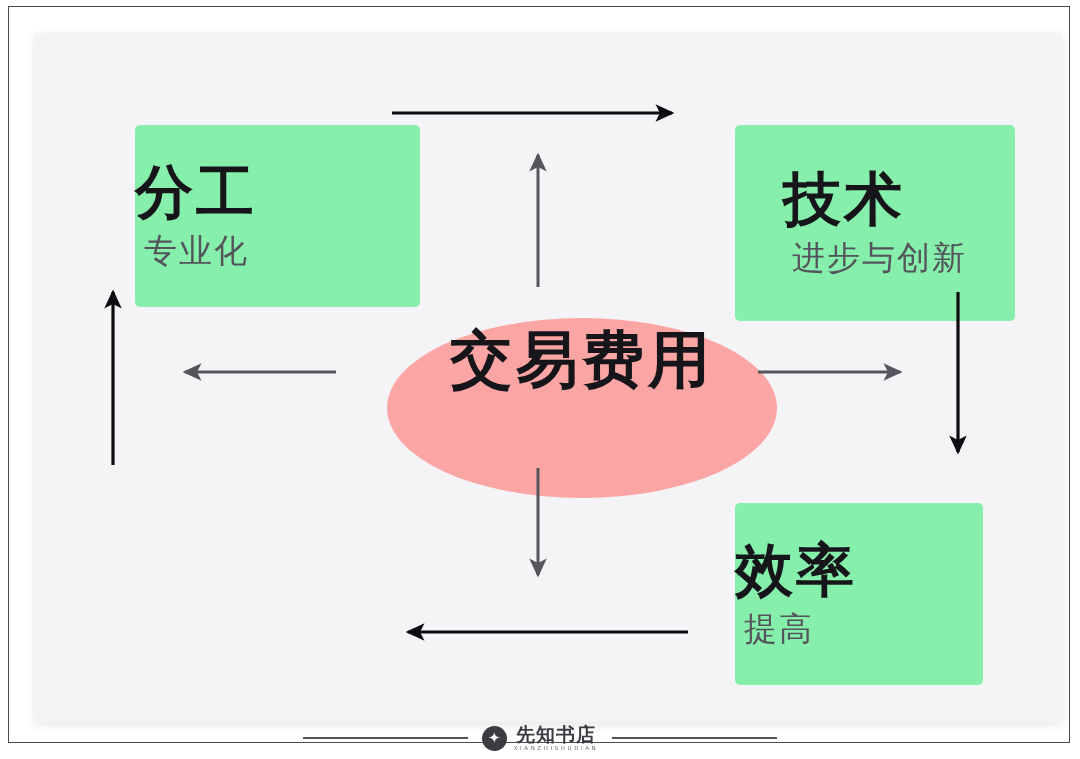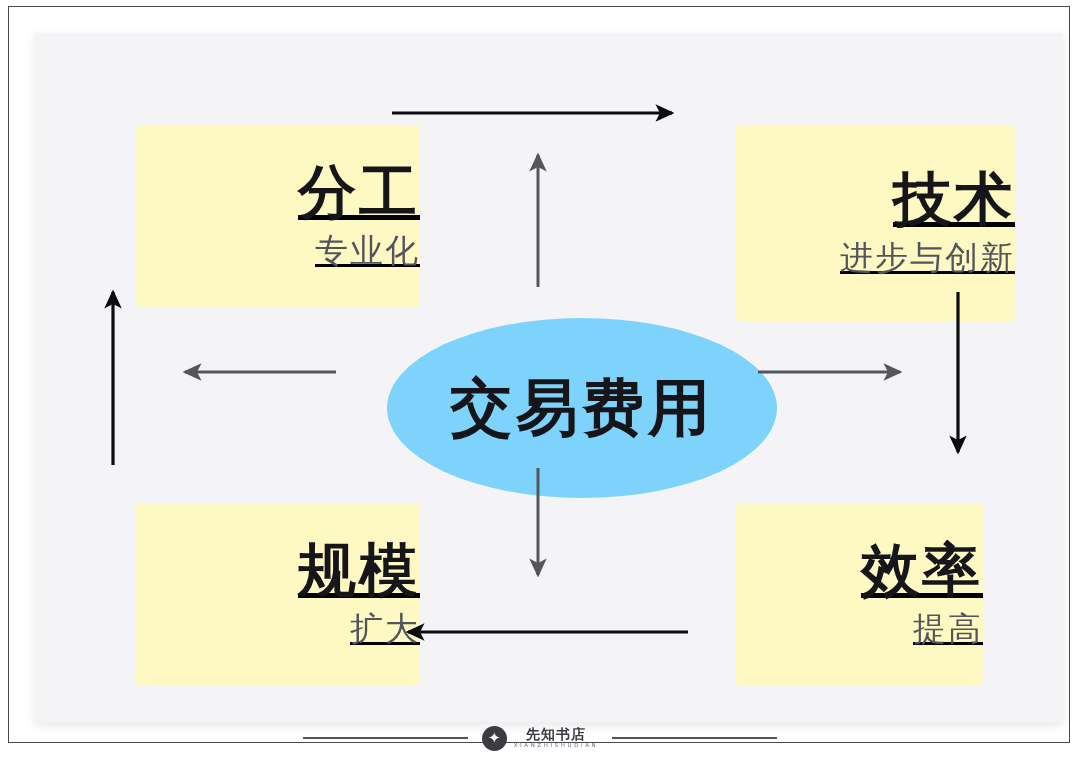--- a/index.html
+++ b/index.html
@@ -34,62 +34,60 @@
     width: 1028px;
     height: 689px;
     background: #f4f4f6;
     box-shadow: 0 3px 10px rgba(0,0,0,0.10);
     box-sizing: border-box;
   }
 
   
   .concept-box {
     position: absolute;
-    background: #fef9c3;
+    background: #86efac;
     border-radius: 5px;
     display: flex;
     flex-direction: column;
-    align-items: flex-end;
+    align-items: flex-start;
     justify-content: center;
     box-sizing: border-box;
-    text-decoration: underline;
   }
   .concept-title {
     font-size: 58px;
     font-weight: 700;
     color: #16161a;
     letter-spacing: 3px;
     line-height: 1.05;
   }
   .concept-sub {
     font-size: 33px;
     font-weight: 400;
     color: #54545c;
     letter-spacing: 2px;
     margin-top: 10px;
     line-height: 1.1;
     margin-left: 9px;
   }
 
   #box-division   { left: 100px; top: 92px;  width: 285px; height: 182px; }
-  #box-technology { left: 700px; top: 92px;  width: 280px; height: 196px; }
+  #box-technology { left: 700px; top: 92px;  width: 280px; height: 196px; padding-left: 48px; }
   #box-scale      { left: 100px; top: 470px; width: 285px; height: 182px; }
   #box-efficiency { left: 700px; top: 470px; width: 248px; height: 182px; }
 
   
   #center-node {
     position: absolute;
     left: 352px;
     top: 285px;
     width: 390px;
     height: 180px;
-    background: #7dd3fc;
+    background: #fca5a5;
     border-radius: 50%;
     display: flex;
-    align-items: center;
     justify-content: center;
   }
   #center-node .center-label {
     font-size: 62px;
     font-weight: 700;
     color: #16161a;
     letter-spacing: 4px;
   }
 
   
@@ -137,21 +135,21 @@
     line-height: 1;
   }
   #brand-text-wrap {
     display: flex;
     flex-direction: column;
     align-items: center;
     line-height: 1;
   }
   #brand-name {
     font-family: "DejaVu Serif", "Liberation Serif", serif;
-    font-size: 14px;
+    font-size: 19px;
     font-weight: 700;
     color: #3b3b41;
     letter-spacing: 1px;
   }
   #brand-latin {
     font-size: 5.5px;
     color: #6d6d75;
     letter-spacing: 2.6px;
     margin-top: 2px;
   }
@@ -166,24 +164,20 @@
     <div class="concept-box" id="box-division">
       <div class="concept-title">分工</div>
       <div class="concept-sub">专业化</div>
     </div>
 
     <div class="concept-box" id="box-technology">
       <div class="concept-title">技术</div>
       <div class="concept-sub">进步与创新</div>
     </div>
 
-    <div class="concept-box" id="box-scale">
-      <div class="concept-title">规模</div>
-      <div class="concept-sub">扩大</div>
-    </div>
 
     <div class="concept-box" id="box-efficiency">
       <div class="concept-title">效率</div>
       <div class="concept-sub">提高</div>
     </div>
 
     <div id="center-node">
       <div class="center-label">交易费用</div>
     </div>
 

